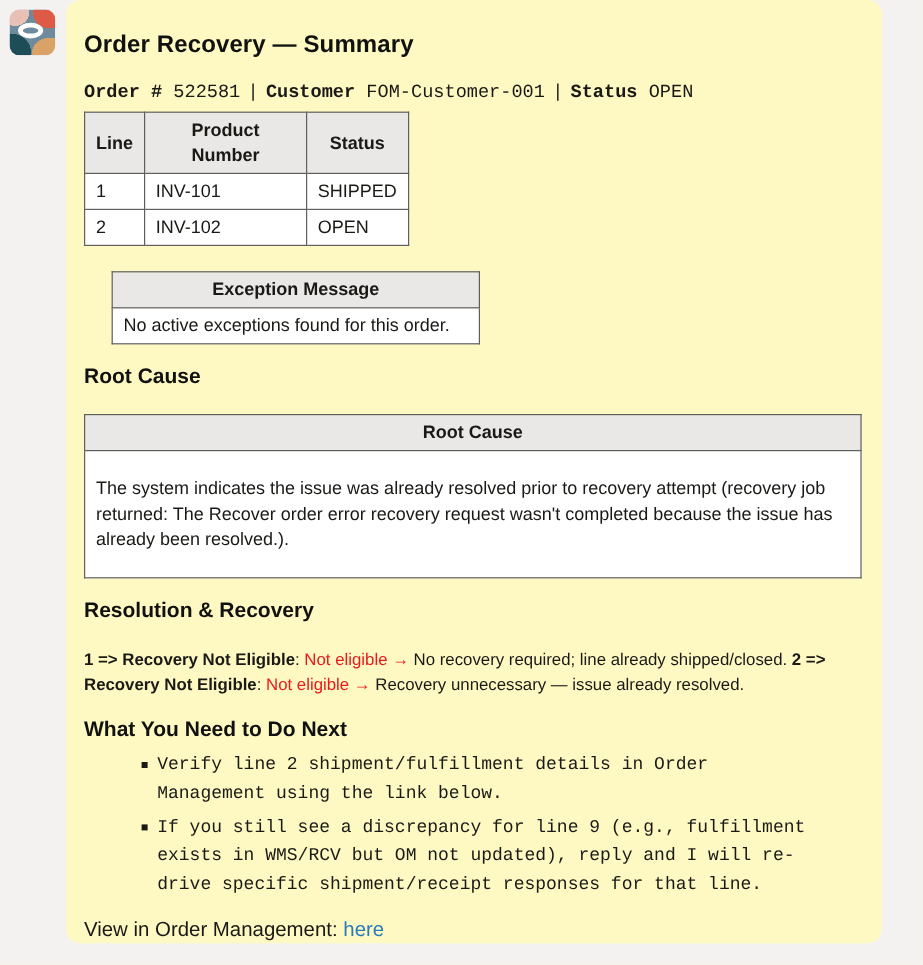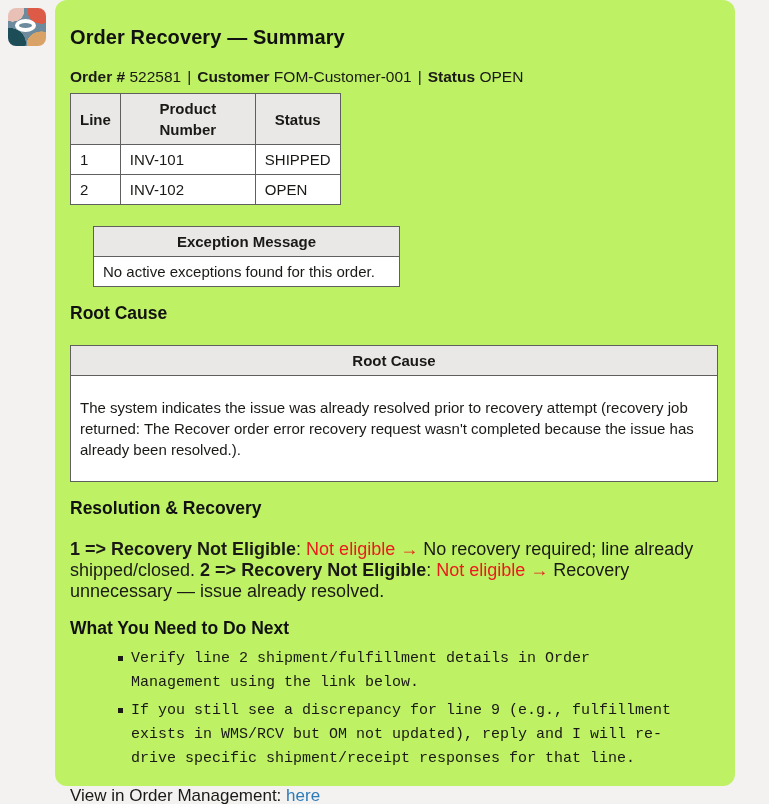--- a/index.html
+++ b/index.html
@@ -24,29 +24,29 @@
   }
   .app-icon .ring {
     position: absolute; left: 7px; top: 11px;
     width: 21px; height: 13px;
     border: 4px solid #ffffff;
     border-radius: 50%;
   }
   .card {
     position: absolute; left: 55px; top: 0;
     width: 680px; height: 786px;
-    background: #bef264;
+    background: #fef9c3;
     border-radius: 12px;
     padding: 26px 17px 0 15px;
   }
   h1 {
     font-size: 20px; font-weight: 700; color: #111;
     letter-spacing: 0.1px;
   }
-  .meta { margin-top: 18px; font-size: 15.5px; line-height: 20px; }
+  .meta { margin-top: 18px; font-size: 15.5px; line-height: 20px; font-family: Liberation Mono, monospace; }
   .meta b { font-weight: 700; }
   .meta .sep { margin: 0 6px; }
   table {
     border-collapse: collapse;
     font-size: 15px;
   }
   th, td {
     border: 1px solid #5f5f5f;
     padding: 4px 9px;
     line-height: 21px;
@@ -62,21 +62,21 @@
   table.lines th:nth-child(1), table.lines td:nth-child(1) { width: 45px; }
   table.lines th:nth-child(2), table.lines td:nth-child(2) { width: 135px; }
   table.lines th:nth-child(3), table.lines td:nth-child(3) { width: 78px; }
   h2 {
     margin-top: 16px;
     font-size: 17.5px; font-weight: 700; color: #111;
   }
   table.exception { margin-top: 21px; width: 307px; margin-left: 23px; }
   table.root { margin-top: 21px; width: 648px; }
   td.longcell { padding: 21px 9px; }
-  .resolution { margin-top: 20px; font-size: 18px; line-height: 21px; }
+  .resolution { margin-top: 20px; font-size: 14px; line-height: 21px; }
   .resolution b { font-weight: 700; }
   .red { color: #ea1a1d; }
   ul { margin-top: 8px; list-style: none; padding-left: 48px; font-family: Liberation Mono, monospace; }
   li {
     position: relative;
     font-size: 15px; line-height: 24px;
     padding-left: 13px;
     margin-bottom: 4px;
     max-width: 560px;
   }

